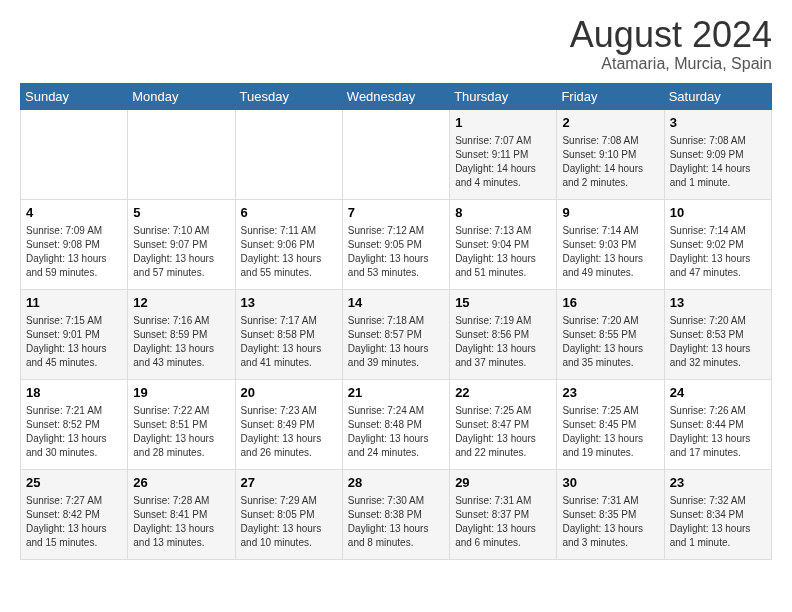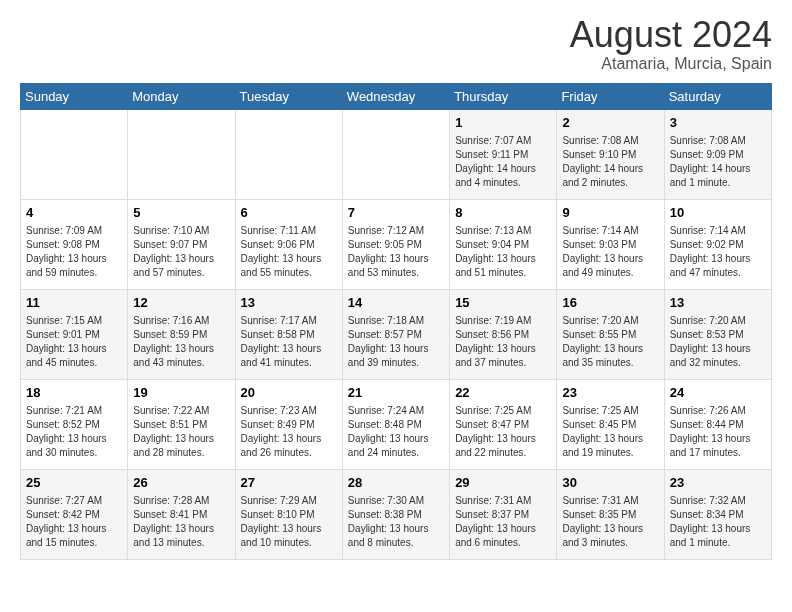--- a/index.html
+++ b/index.html
@@ -242,21 +242,21 @@
           <td>
             <span class="day-num">26</span>
             <div class="day-detail" style="white-space: pre-line;">Sunrise: 7:28 AM
 Sunset: 8:41 PM
 Daylight: 13 hours
 and 13 minutes.</div>
           </td>
           <td>
             <span class="day-num">27</span>
             <div class="day-detail" style="white-space: pre-line;">Sunrise: 7:29 AM
-Sunset: 8:10 PM
+Sunset: 8:05 PM
 Daylight: 13 hours
 and 10 minutes.</div>
           </td>
           <td>
             <span class="day-num">28</span>
             <div class="day-detail" style="white-space: pre-line;">Sunrise: 7:30 AM
 Sunset: 8:38 PM
 Daylight: 13 hours
 and 8 minutes.</div>
           </td>

